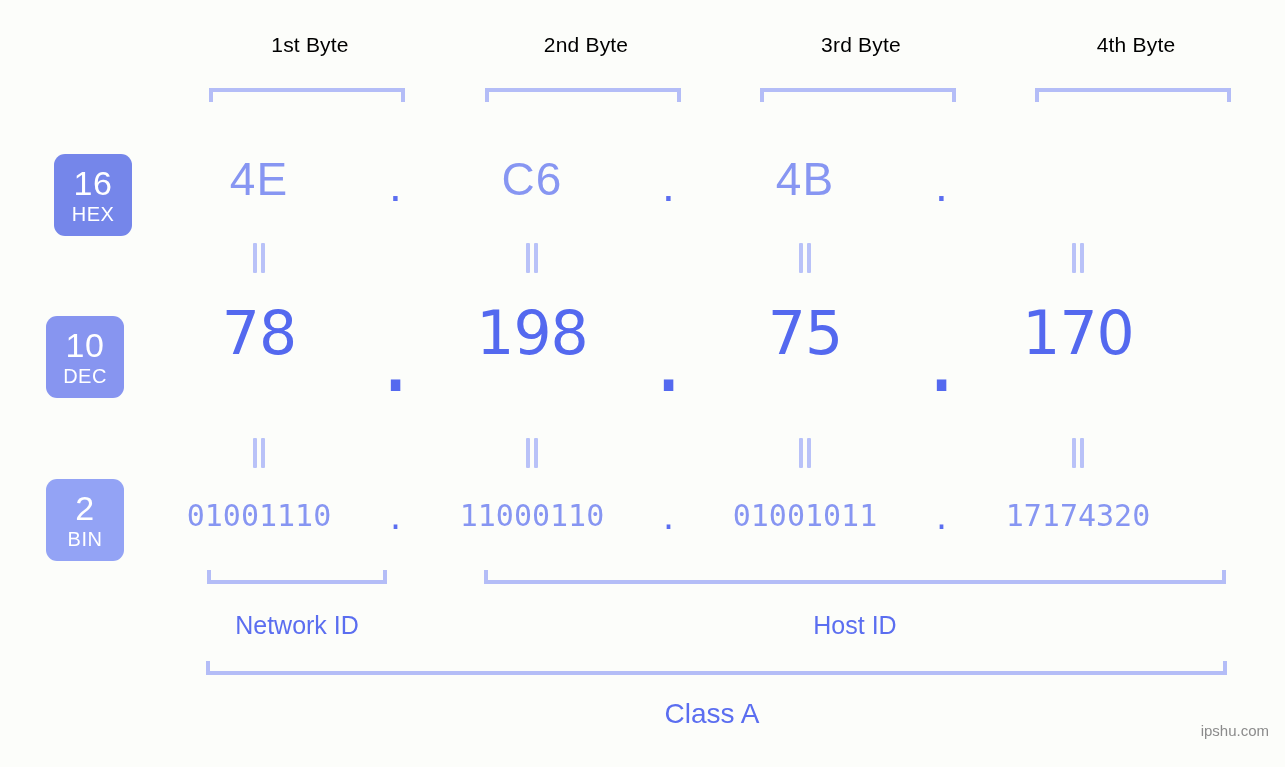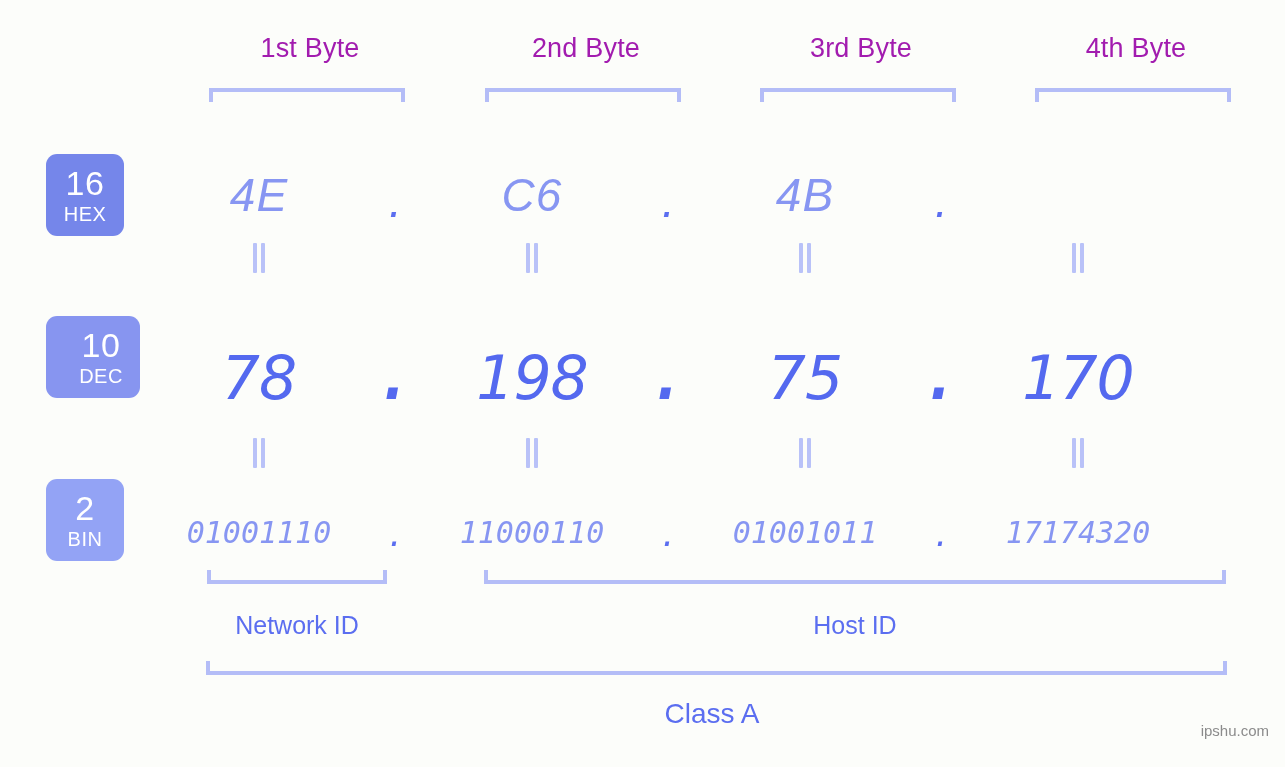--- a/index.html
+++ b/index.html
@@ -20,22 +20,22 @@
     width: 1285px;
     height: 767px;
   }
 
   
   .byte-label {
     position: absolute;
     top: 33px;
     width: 260px;
     text-align: center;
-    font-size: 27px;
-    color: #a21caf;
+    font-size: 21px;
+    color: #000000;
     letter-spacing: 0.2px;
     white-space: nowrap;
   }
 
   
   .bracket-top {
     position: absolute;
     top: 88px;
     height: 14px;
     border-top: 4px solid #b4bdf7;
@@ -82,22 +82,21 @@
   .badge-hex { top: 154px; background: #7586ea; }
   .badge-dec { top: 316px; background: #8795f0; }
   .badge-bin { top: 479px; background: #93a3f5; }
 
   
   .row {
     position: absolute;
     left: 150px;
     width: 1105px;
     display: flex;
-    align-items: flex-end;
-    font-style: italic;
+    align-items: flex-start;
   }
   .cell {
     width: 218px;
     text-align: center;
     white-space: nowrap;
   }
   .dot {
     width: 55px;
     text-align: center;
     white-space: nowrap;
@@ -133,21 +132,20 @@
     font-family: "DejaVu Sans", sans-serif;
   }
 
   
   .row-bin { top: 498px; height: 52px; }
   .row-bin .cell {
     font-size: 30px;
     color: #8796f2;
     font-family: "DejaVu Sans Mono", monospace;
     letter-spacing: 0px;
-    margin-top: 40px;
   }
   .row-bin .dot {
     font-size: 30px;
     color: #5b6ef0;
     position: relative;
     top: 3px;
     font-family: "DejaVu Sans Mono", monospace;
   }
 
   
@@ -219,25 +217,25 @@
   <div class="byte-label" style="left:180px;">1st Byte</div>
   <div class="byte-label" style="left:456px;">2nd Byte</div>
   <div class="byte-label" style="left:731px;">3rd Byte</div>
   <div class="byte-label" style="left:1006px;">4th Byte</div>
 
   <div class="bracket-top" style="left:209px; width:196px;"></div>
   <div class="bracket-top" style="left:485px; width:196px;"></div>
   <div class="bracket-top" style="left:760px; width:196px;"></div>
   <div class="bracket-top" style="left:1035px; width:196px;"></div>
 
-  <div class="badge badge-hex" style="background: rgb(117, 134, 234);">
+  <div class="badge badge-hex" style="background: rgb(117, 134, 234); margin-left: 8px;">
     <span class="num">16</span>
     <span class="sub">HEX</span>
   </div>
-  <div class="badge badge-dec" style="background: rgb(135, 149, 240); padding-left: 16px;">
+  <div class="badge badge-dec" style="background: rgb(135, 149, 240);">
     <span class="num">10</span>
     <span class="sub">DEC</span>
   </div>
   <div class="badge badge-bin" style="background: rgb(147, 163, 245);">
     <span class="num">2</span>
     <span class="sub">BIN</span>
   </div>
 
   <div class="row row-hex">
     <div class="cell">4E</div>

